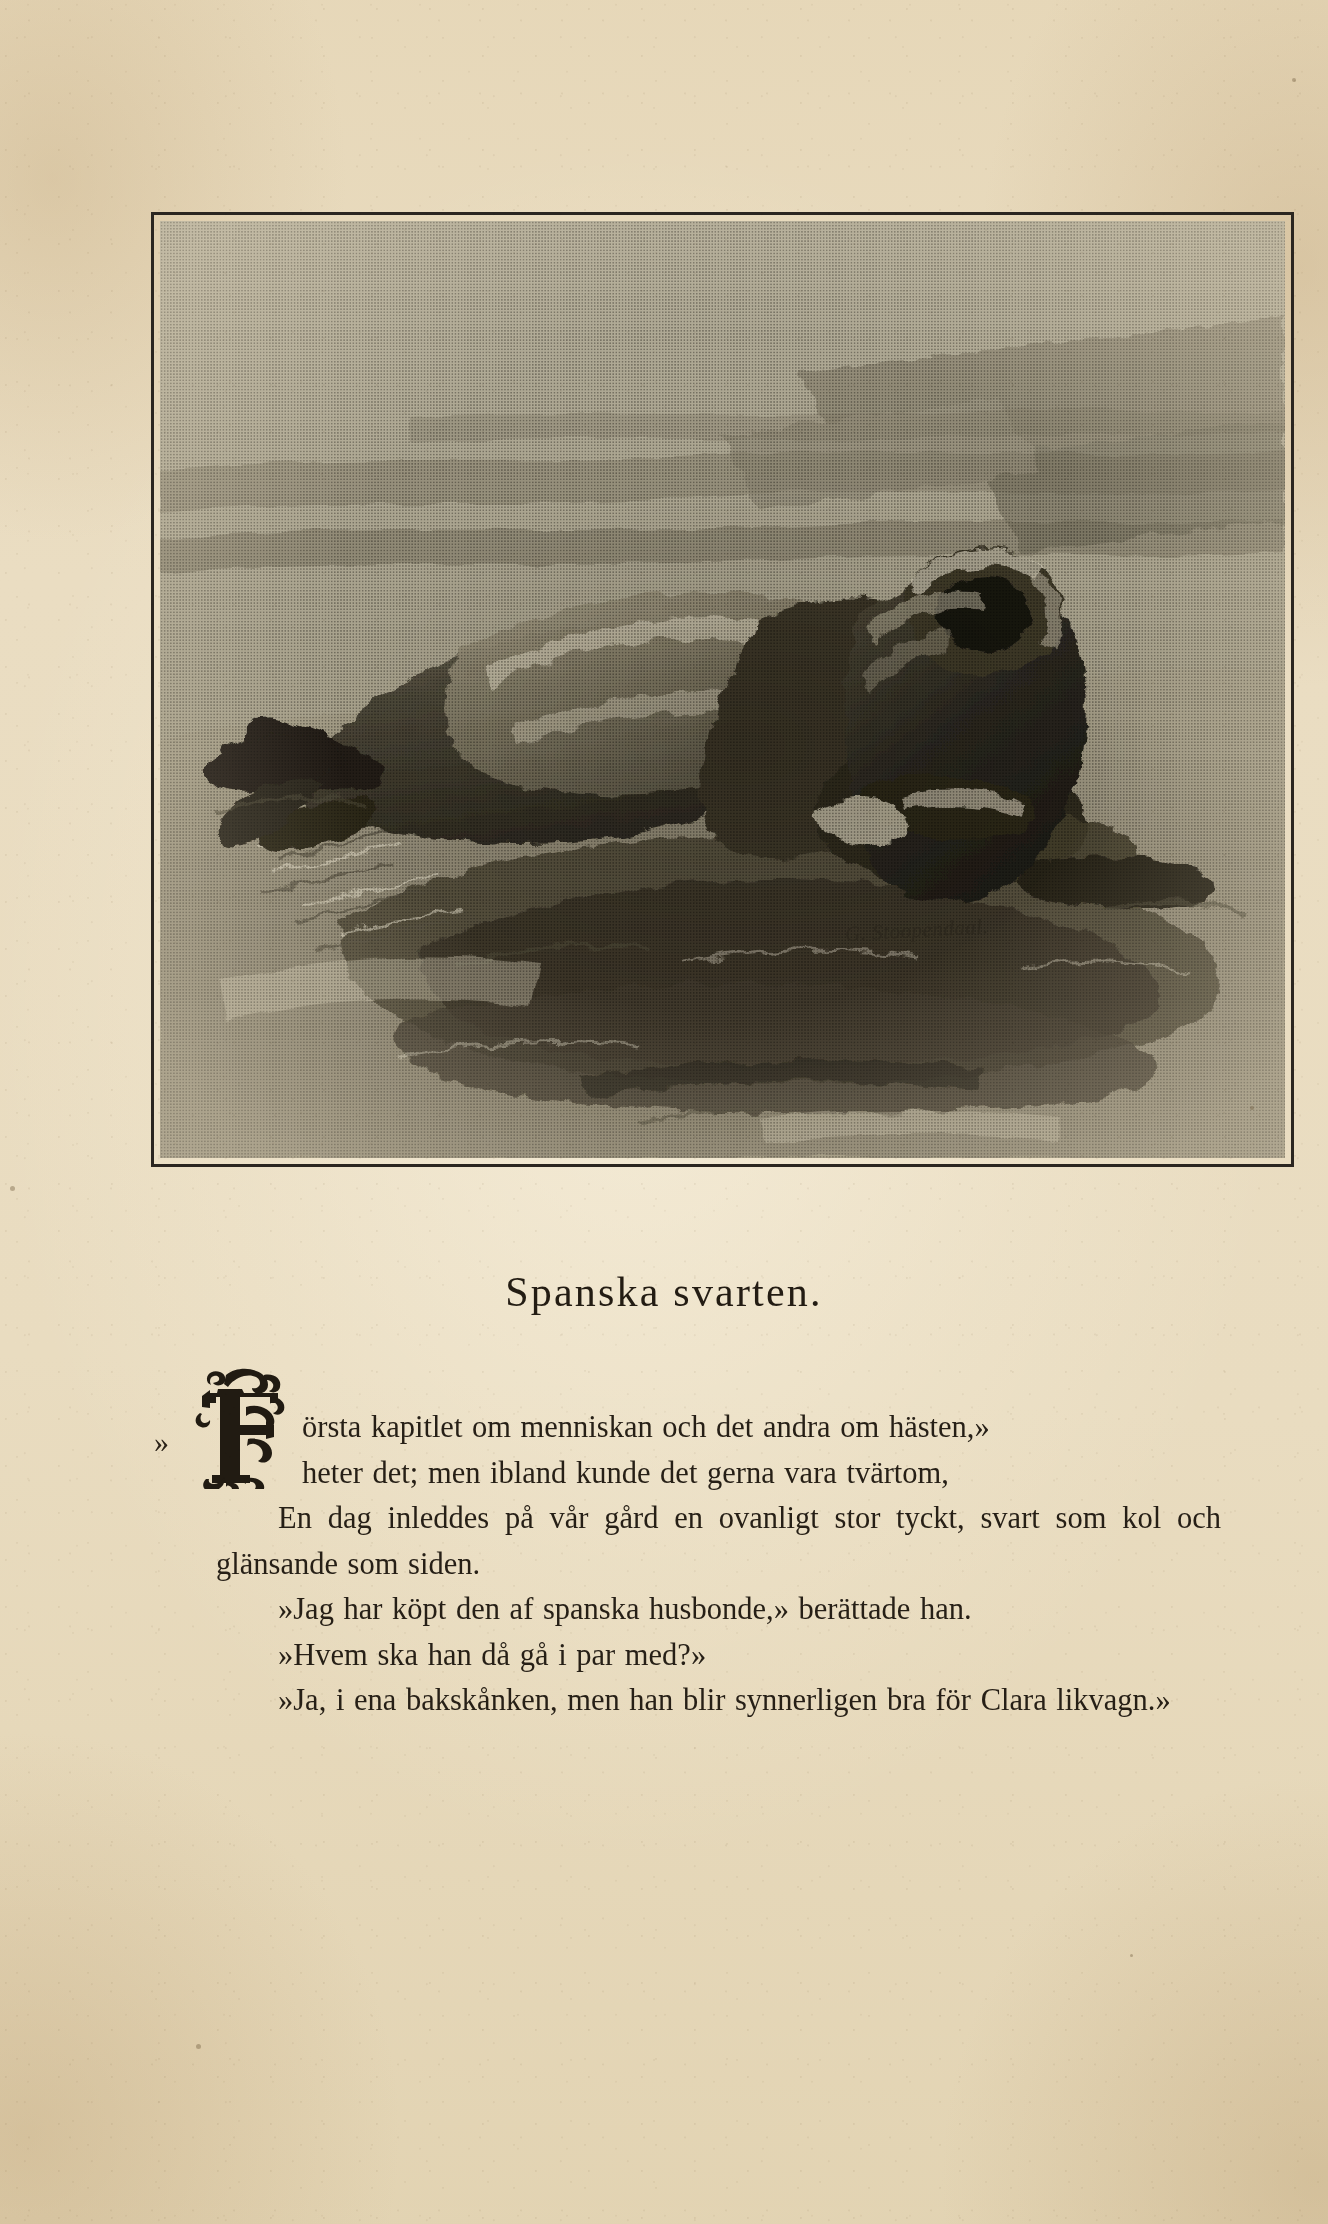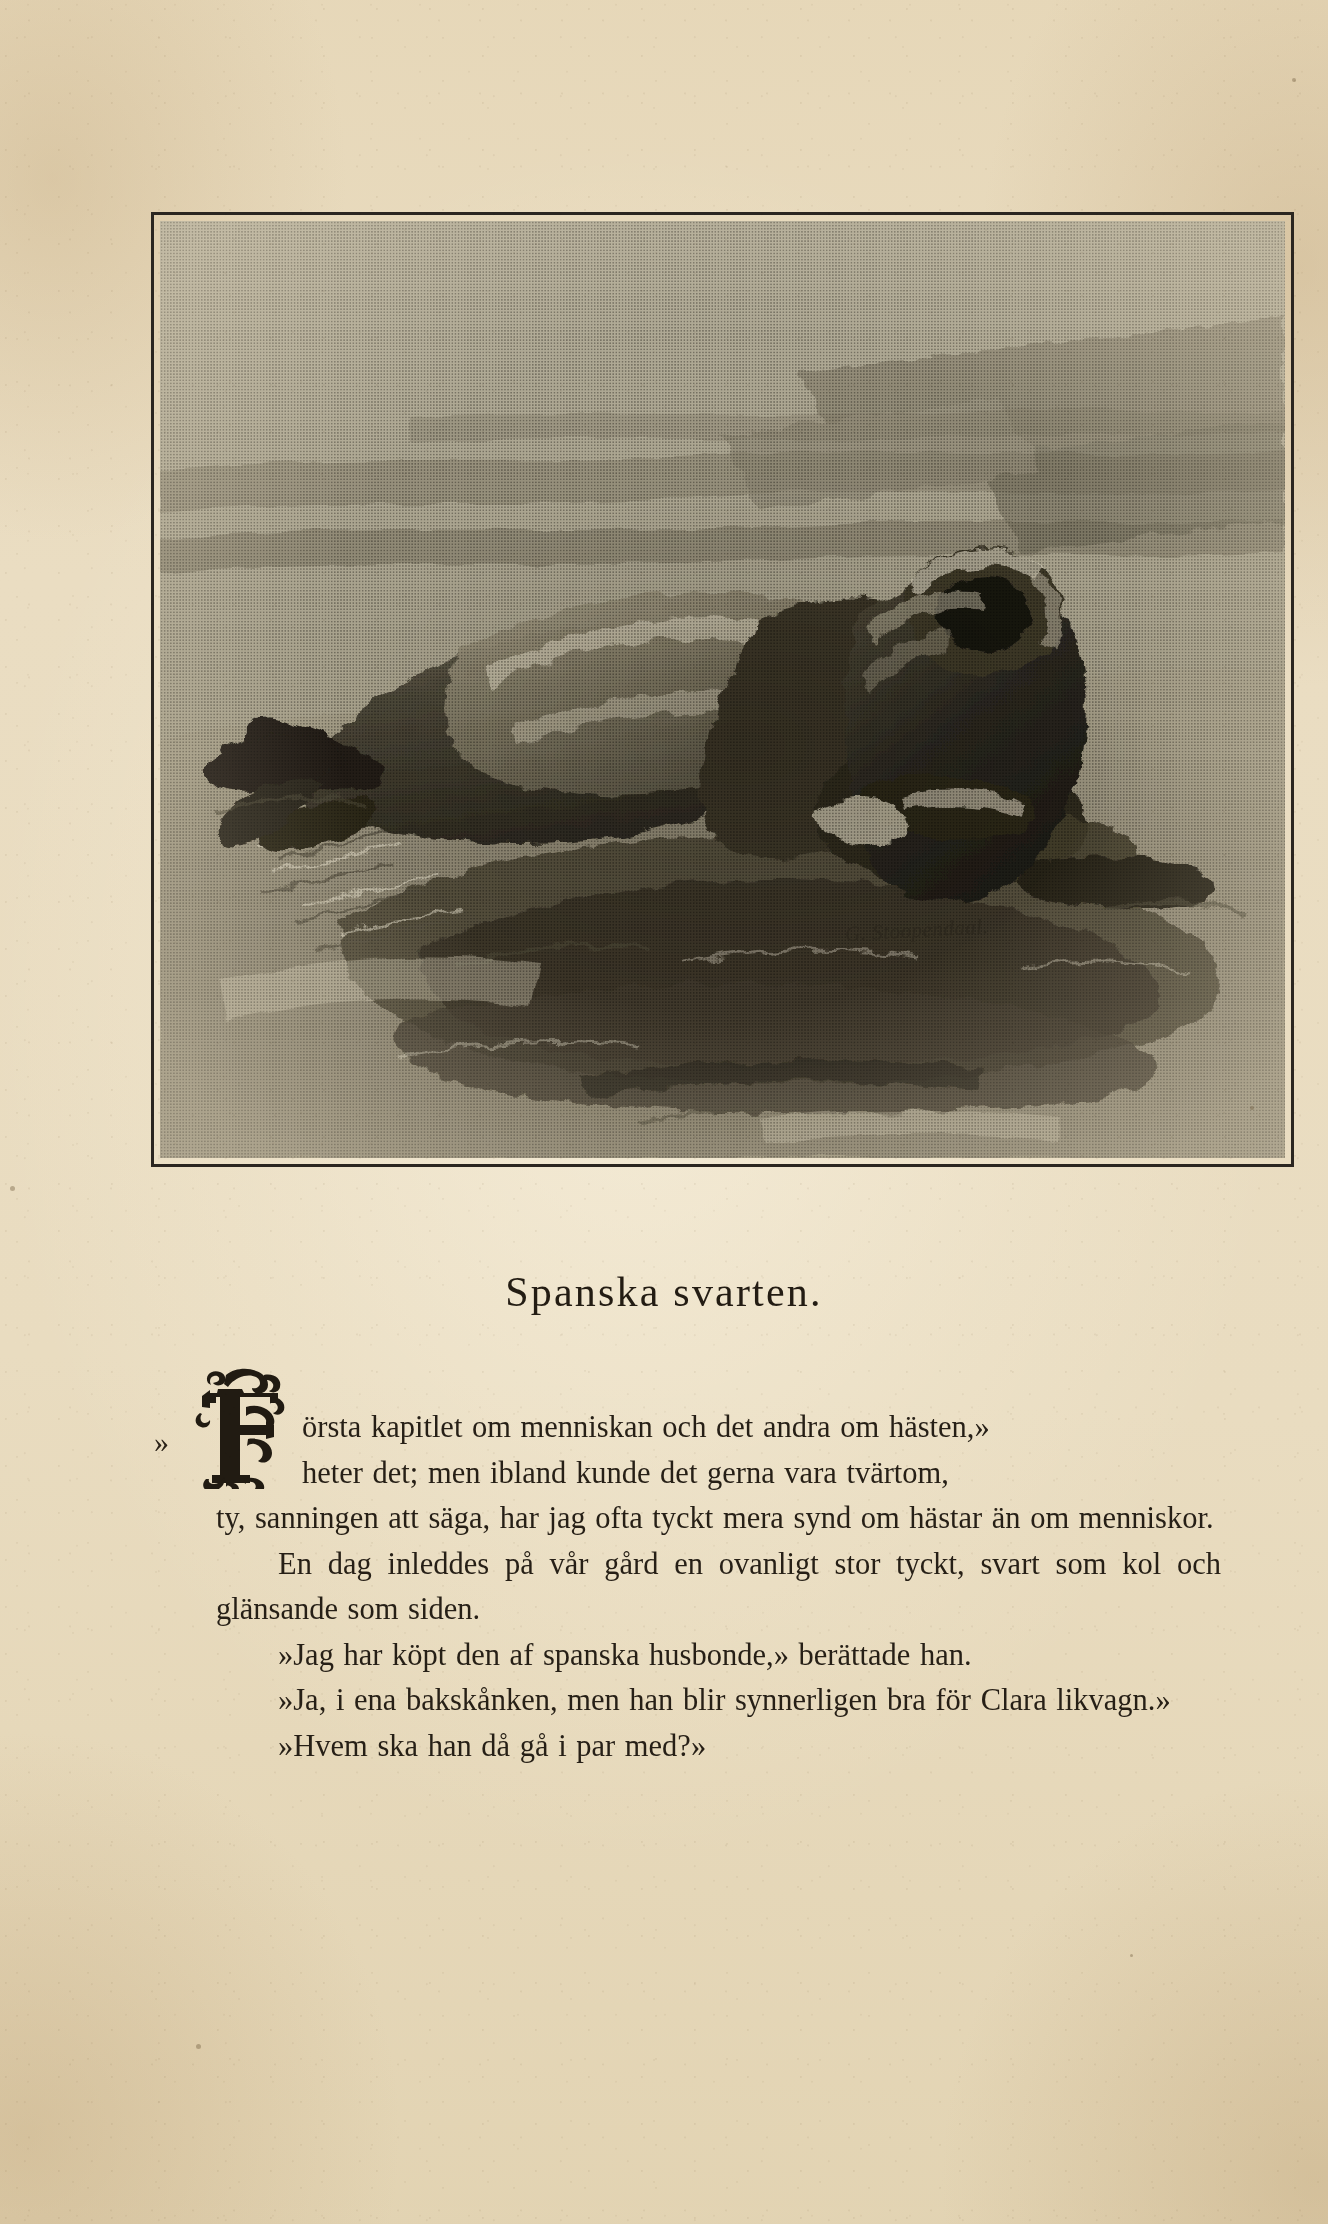--- a/index.html
+++ b/index.html
@@ -391,27 +391,26 @@
               <path d="M44 120 C52 118 58 122 57 128 C56 133 49 134 46 130 C50 129 51 126 49 124 C47 122 45 122 44 124 Z"></path>
 
               <path d="M90 34 C98 34 104 40 102 47 C100 52 94 53 91 50 C95 49 97 45 95 42 C93 39 90 39 88 41 Z"></path>
               <path d="M18 50 C12 54 12 62 19 64 C24 66 29 62 28 57 C26 60 22 61 20 59 C18 57 18 53 20 51 Z"></path>
             </g>
           </svg>
         </span>
       </span>
       <span class="first-line-body">örsta kapitlet om menniskan och det andra om hästen,»</span>
       <span class="second-line-body">heter det; men ibland kunde det gerna vara tvärtom,</span>
-      <span>ty, sanningen att säga, har jag ofta tyckt mera synd om hästar än om menniskor.</span>
     </p>
 
     <p class="para">En dag inleddes på vår gård en ovanligt stor tyckt, svart som kol och glänsande som siden.</p>
     <p class="para">»Jag har köpt den af spanska husbonde,» berättade han.</p>
+    <p class="para">»Hvem ska han då gå i par med?»</p>
     <p class="para">»Ja, i ena bakskånken, men han blir synnerligen bra för Clara likvagn.»</p>
-    <p class="para">»Hvem ska han då gå i par med?»</p>
   </div>
 
   <div class="fleck" style="left:10px;  top:1186px; width:5px; height:5px;"></div>
   <div class="fleck" style="left:1292px;top:78px;   width:4px; height:4px;"></div>
   <div class="fleck" style="left:196px; top:2044px; width:5px; height:5px;"></div>
   <div class="fleck" style="left:1250px;top:1106px; width:4px; height:4px;"></div>
   <div class="fleck" style="left:1130px;top:1954px; width:3px; height:3px;"></div>
 
   <div class="grain"></div>
 </div>

